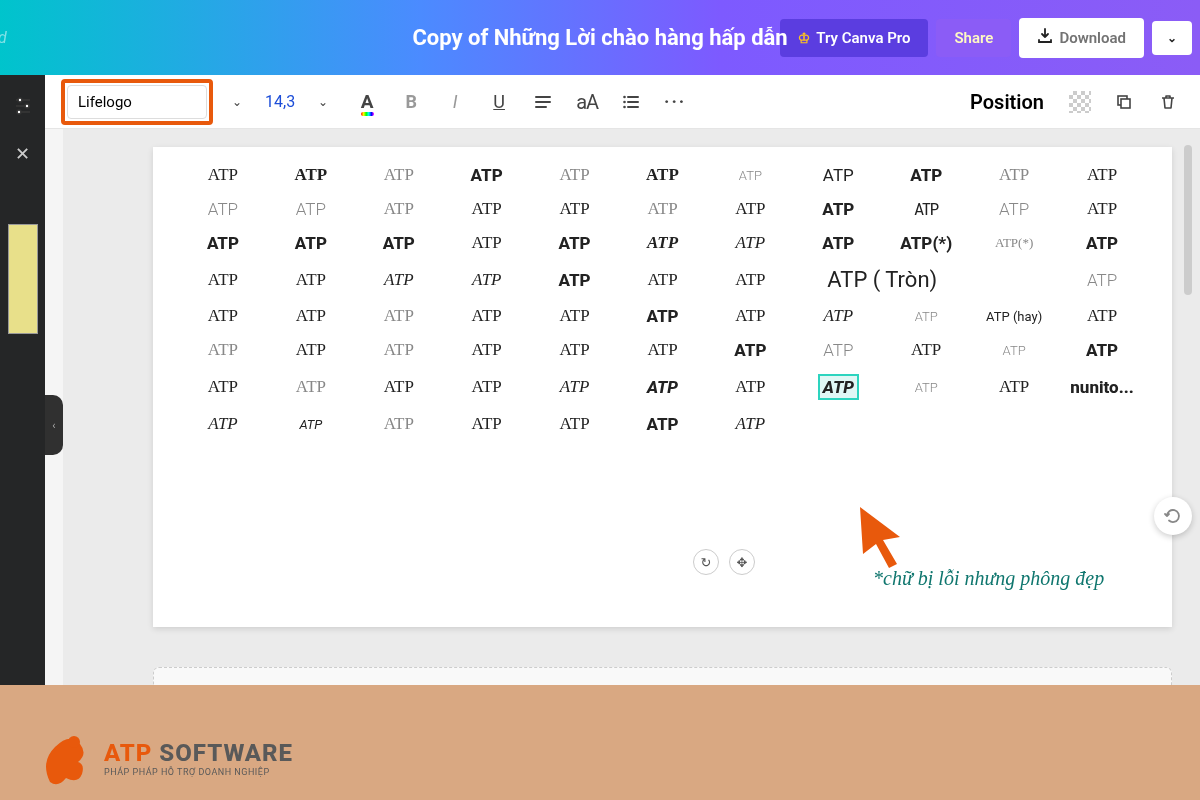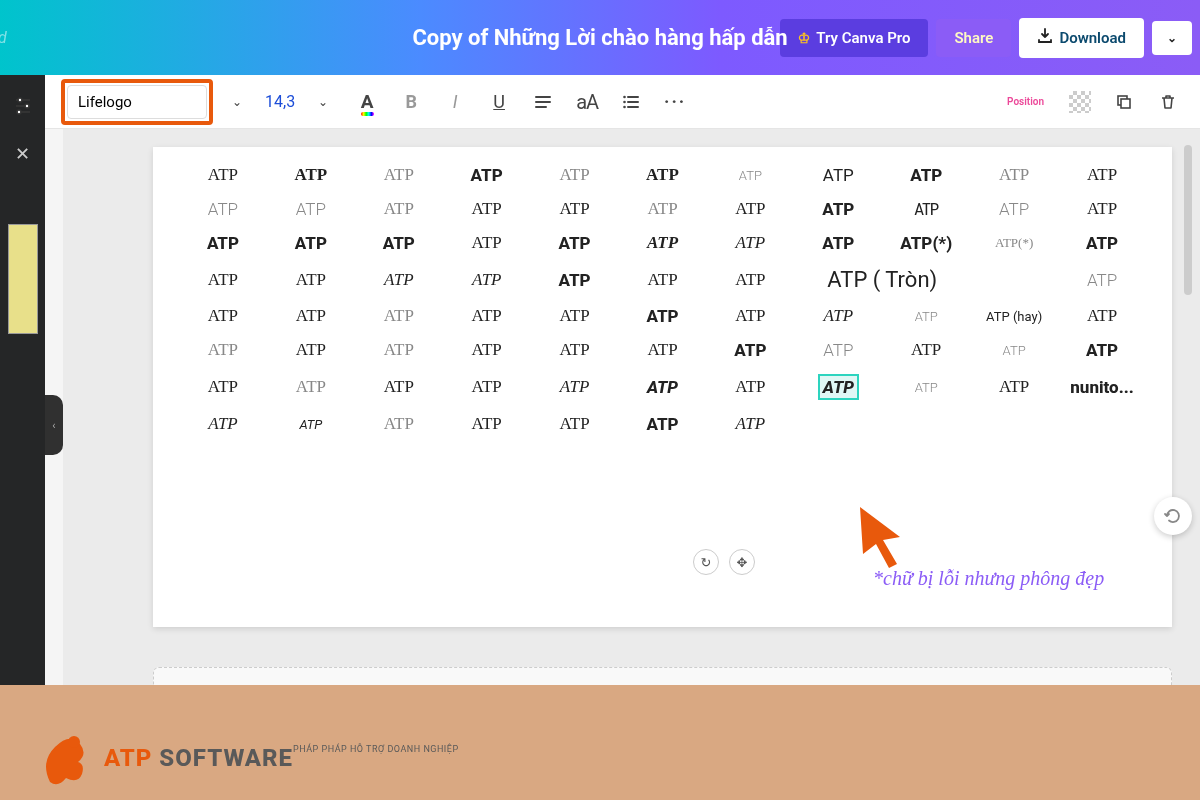--- a/index.html
+++ b/index.html
@@ -5,40 +5,40 @@
 *{box-sizing:border-box;margin:0;padding:0;font-family:-apple-system,BlinkMacSystemFont,"Segoe UI",Roboto,sans-serif}
 body{width:1200px;height:800px;overflow:hidden;background:#f5f5f5;position:relative}
 .topbar{height:75px;background:linear-gradient(90deg,#00c4cc 0%,#4b8bff 35%,#7d5aff 60%,#8b5cf6 100%);display:flex;align-items:center;padding:0 8px;gap:8px;position:relative}
 .topbar-title{position:absolute;left:50%;transform:translateX(-50%);color:#fff;font-size:22px;font-weight:700}
 .untitled-hint{color:rgba(255,255,255,0.5);font-style:italic;font-size:16px;margin-left:-10px}
 .topbar-spacer{flex:1}
 .btn{border:none;border-radius:4px;padding:10px 18px;font-size:15px;font-weight:600;cursor:pointer;display:flex;align-items:center;gap:6px}
 .btn-pro{background:#5b3de0;color:#fff}
 .btn-pro::before{content:"♔";color:#fbbf24;font-size:14px}
 .btn-share{background:#8b5cf6;color:#fef9c3}
-.btn-download{background:#fff;color:#0c4a6e}
+.btn-download{background:#fff;color:#737373}
 .btn-more{background:#fff;color:#222;width:40px;justify-content:center;padding:10px 0}
 .dl-icon{display:inline-block}
 .chev{font-size:12px}
 
 .toolbar{height:54px;background:#fff;border-bottom:1px solid #e5e5e5;display:flex;align-items:center;padding:0 12px;gap:4px;position:relative}
 .toolbar-left-pad{width:45px}
 .font-select-wrap{border:4px solid #e8590c;border-radius:4px;padding:2px}
 .font-select{width:140px;height:34px;border:1px solid #ddd;border-radius:4px;padding:0 10px;font-size:15px;display:flex;align-items:center}
 .tb-btn{width:40px;height:40px;display:flex;align-items:center;justify-content:center;cursor:pointer;color:#444;font-size:18px;border-radius:4px}
 .size-display{font-size:16px;color:#1d4ed8;padding:0 4px}
 .color-a{position:relative;font-weight:700;font-size:19px}
 .color-a::after{content:"";position:absolute;left:0;right:0;bottom:-3px;height:4px;background:linear-gradient(90deg,#ff0000,#ffff00,#00ff00,#00ffff,#0000ff,#ff00ff);border-radius:2px}
 .bold{font-weight:700;color:#999}
 .italic{font-style:italic;color:#999}
 .underline{text-decoration:underline}
 .aa{font-size:20px;letter-spacing:-1px}
 .more-dots{letter-spacing:2px;font-weight:700}
 .toolbar-spacer{flex:1}
-.position-label{font-size:10px;font-weight:600;color:#ec4899;padding:0 12px;cursor:pointer}
+.position-label{font-size:20px;font-weight:600;color:#000000;padding:0 12px;cursor:pointer}
 .checker{width:22px;height:22px;background:repeating-conic-gradient(#ccc 0 25%,#fff 0 50%) 0 0/8px 8px}
 
 .left-rail{position:absolute;left:0;top:75px;width:45px;background:#252627;height:725px;display:flex;flex-direction:column;align-items:center;padding-top:8px;color:#fff}
 .rail-slider{position:absolute;left:12px;top:95px;width:20px;height:20px;color:#333}
 .rail-close{margin-top:60px;font-size:18px;cursor:pointer;color:#ccc}
 .rail-page{margin-top:60px;width:30px;height:110px;background:#e8e08a;border:1px solid #999}
 .rail-tab{position:absolute;left:45px;top:395px;width:18px;height:60px;background:#303030;border-radius:0 10px 10px 0;display:flex;align-items:center;justify-content:center;color:#aaa;font-size:11px;cursor:pointer}
 
 .canvas-area{position:absolute;left:63px;top:129px;right:0;bottom:0;background:#ebebeb;padding:18px 28px 0 90px;overflow:hidden}
 .canvas{background:#fff;width:100%;height:480px;box-shadow:0 2px 6px rgba(0,0,0,0.12);padding:18px 30px;position:relative}
@@ -51,30 +51,30 @@
 .cond-s{letter-spacing:-1px;font-stretch:condensed}
 .light-s{font-weight:300;color:#888}
 .selected{border:2px solid #2dd4bf;background:#e0f7f5;padding:1px 3px;display:inline-block}
 
 .sel-tools{position:absolute;left:540px;top:402px;display:flex;gap:10px}
 .sel-tool{width:26px;height:26px;border:1px solid #ccc;border-radius:50%;background:#fff;display:flex;align-items:center;justify-content:center;font-size:13px;color:#555;cursor:pointer}
 
 .arrow-cursor{position:absolute;left:702px;top:355px;pointer-events:none}
 .arrow-svg{width:80px;height:80px}
 
-.annotation{position:absolute;left:720px;top:420px;color:#8b5cf6;font-family:"Brush Script MT",cursive;font-size:20px;font-style:italic}
+.annotation{position:absolute;left:720px;top:420px;color:#0f766e;font-family:"Brush Script MT",cursive;font-size:20px;font-style:italic}
 
 .refresh-fab{position:absolute;right:-20px;top:350px;width:38px;height:38px;border-radius:50%;background:#fff;box-shadow:0 2px 6px rgba(0,0,0,0.2);display:flex;align-items:center;justify-content:center;color:#888;cursor:pointer}
 
 .addpage{margin-top:40px;height:60px;border:1px dashed #ccc;border-radius:6px;display:flex;align-items:center;justify-content:center;color:#888;font-size:18px;background:#f9f9f9}
 
 .footer-banner{position:absolute;left:0;right:0;bottom:0;height:115px;background:#d9a882}
 .brand-logo{position:absolute;left:30px;bottom:6px;display:flex;align-items:center;gap:2px}
 .logo-mark{width:72px;height:72px}
-.logo-text{display:flex;flex-direction:row}
+.logo-text{display:flex;flex-direction:column}
 .logo-main{font-size:24px;font-weight:800;color:#e8590c;letter-spacing:1px}
 .logo-main span{color:#595959}
 .logo-sub{font-size:9px;color:#595959;letter-spacing:0.5px}
 
 .scrollbar{position:absolute;right:6px;top:135px;width:10px;height:500px;background:transparent}
 .scrollbar-thumb{width:8px;height:150px;background:#ccc;border-radius:4px;margin-top:10px}
 </style>
 </head>
 <body>
 

